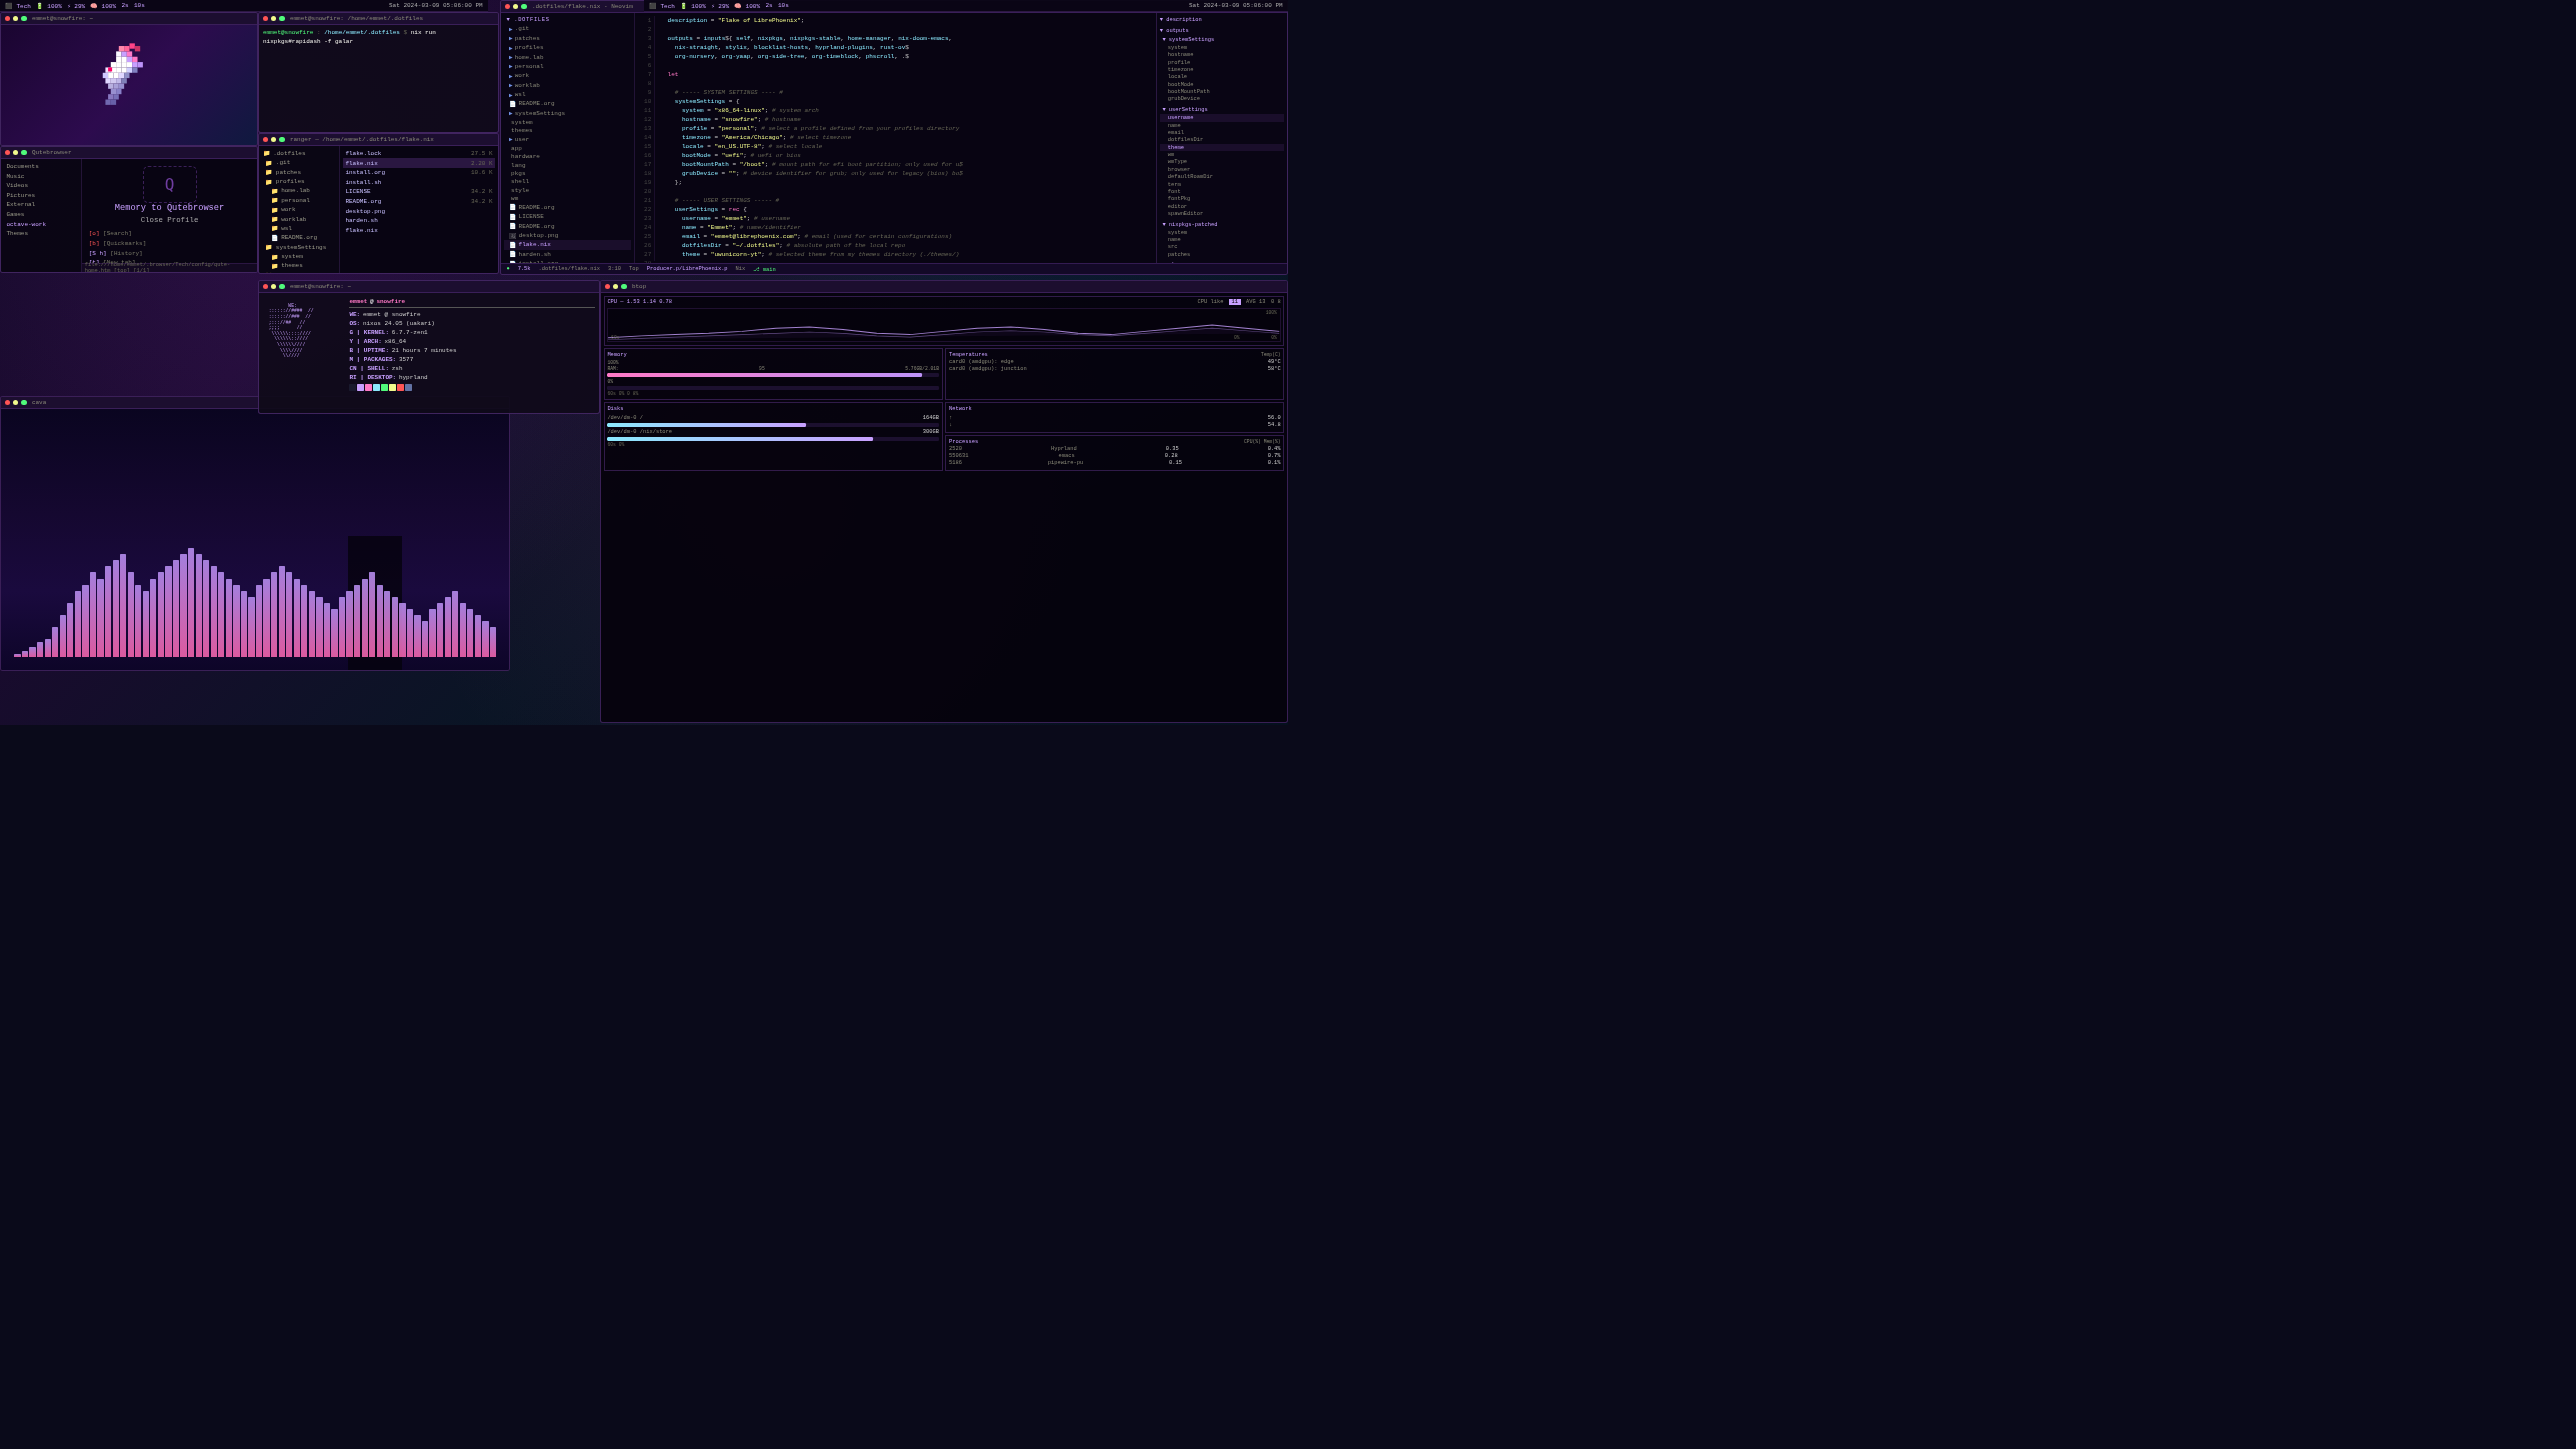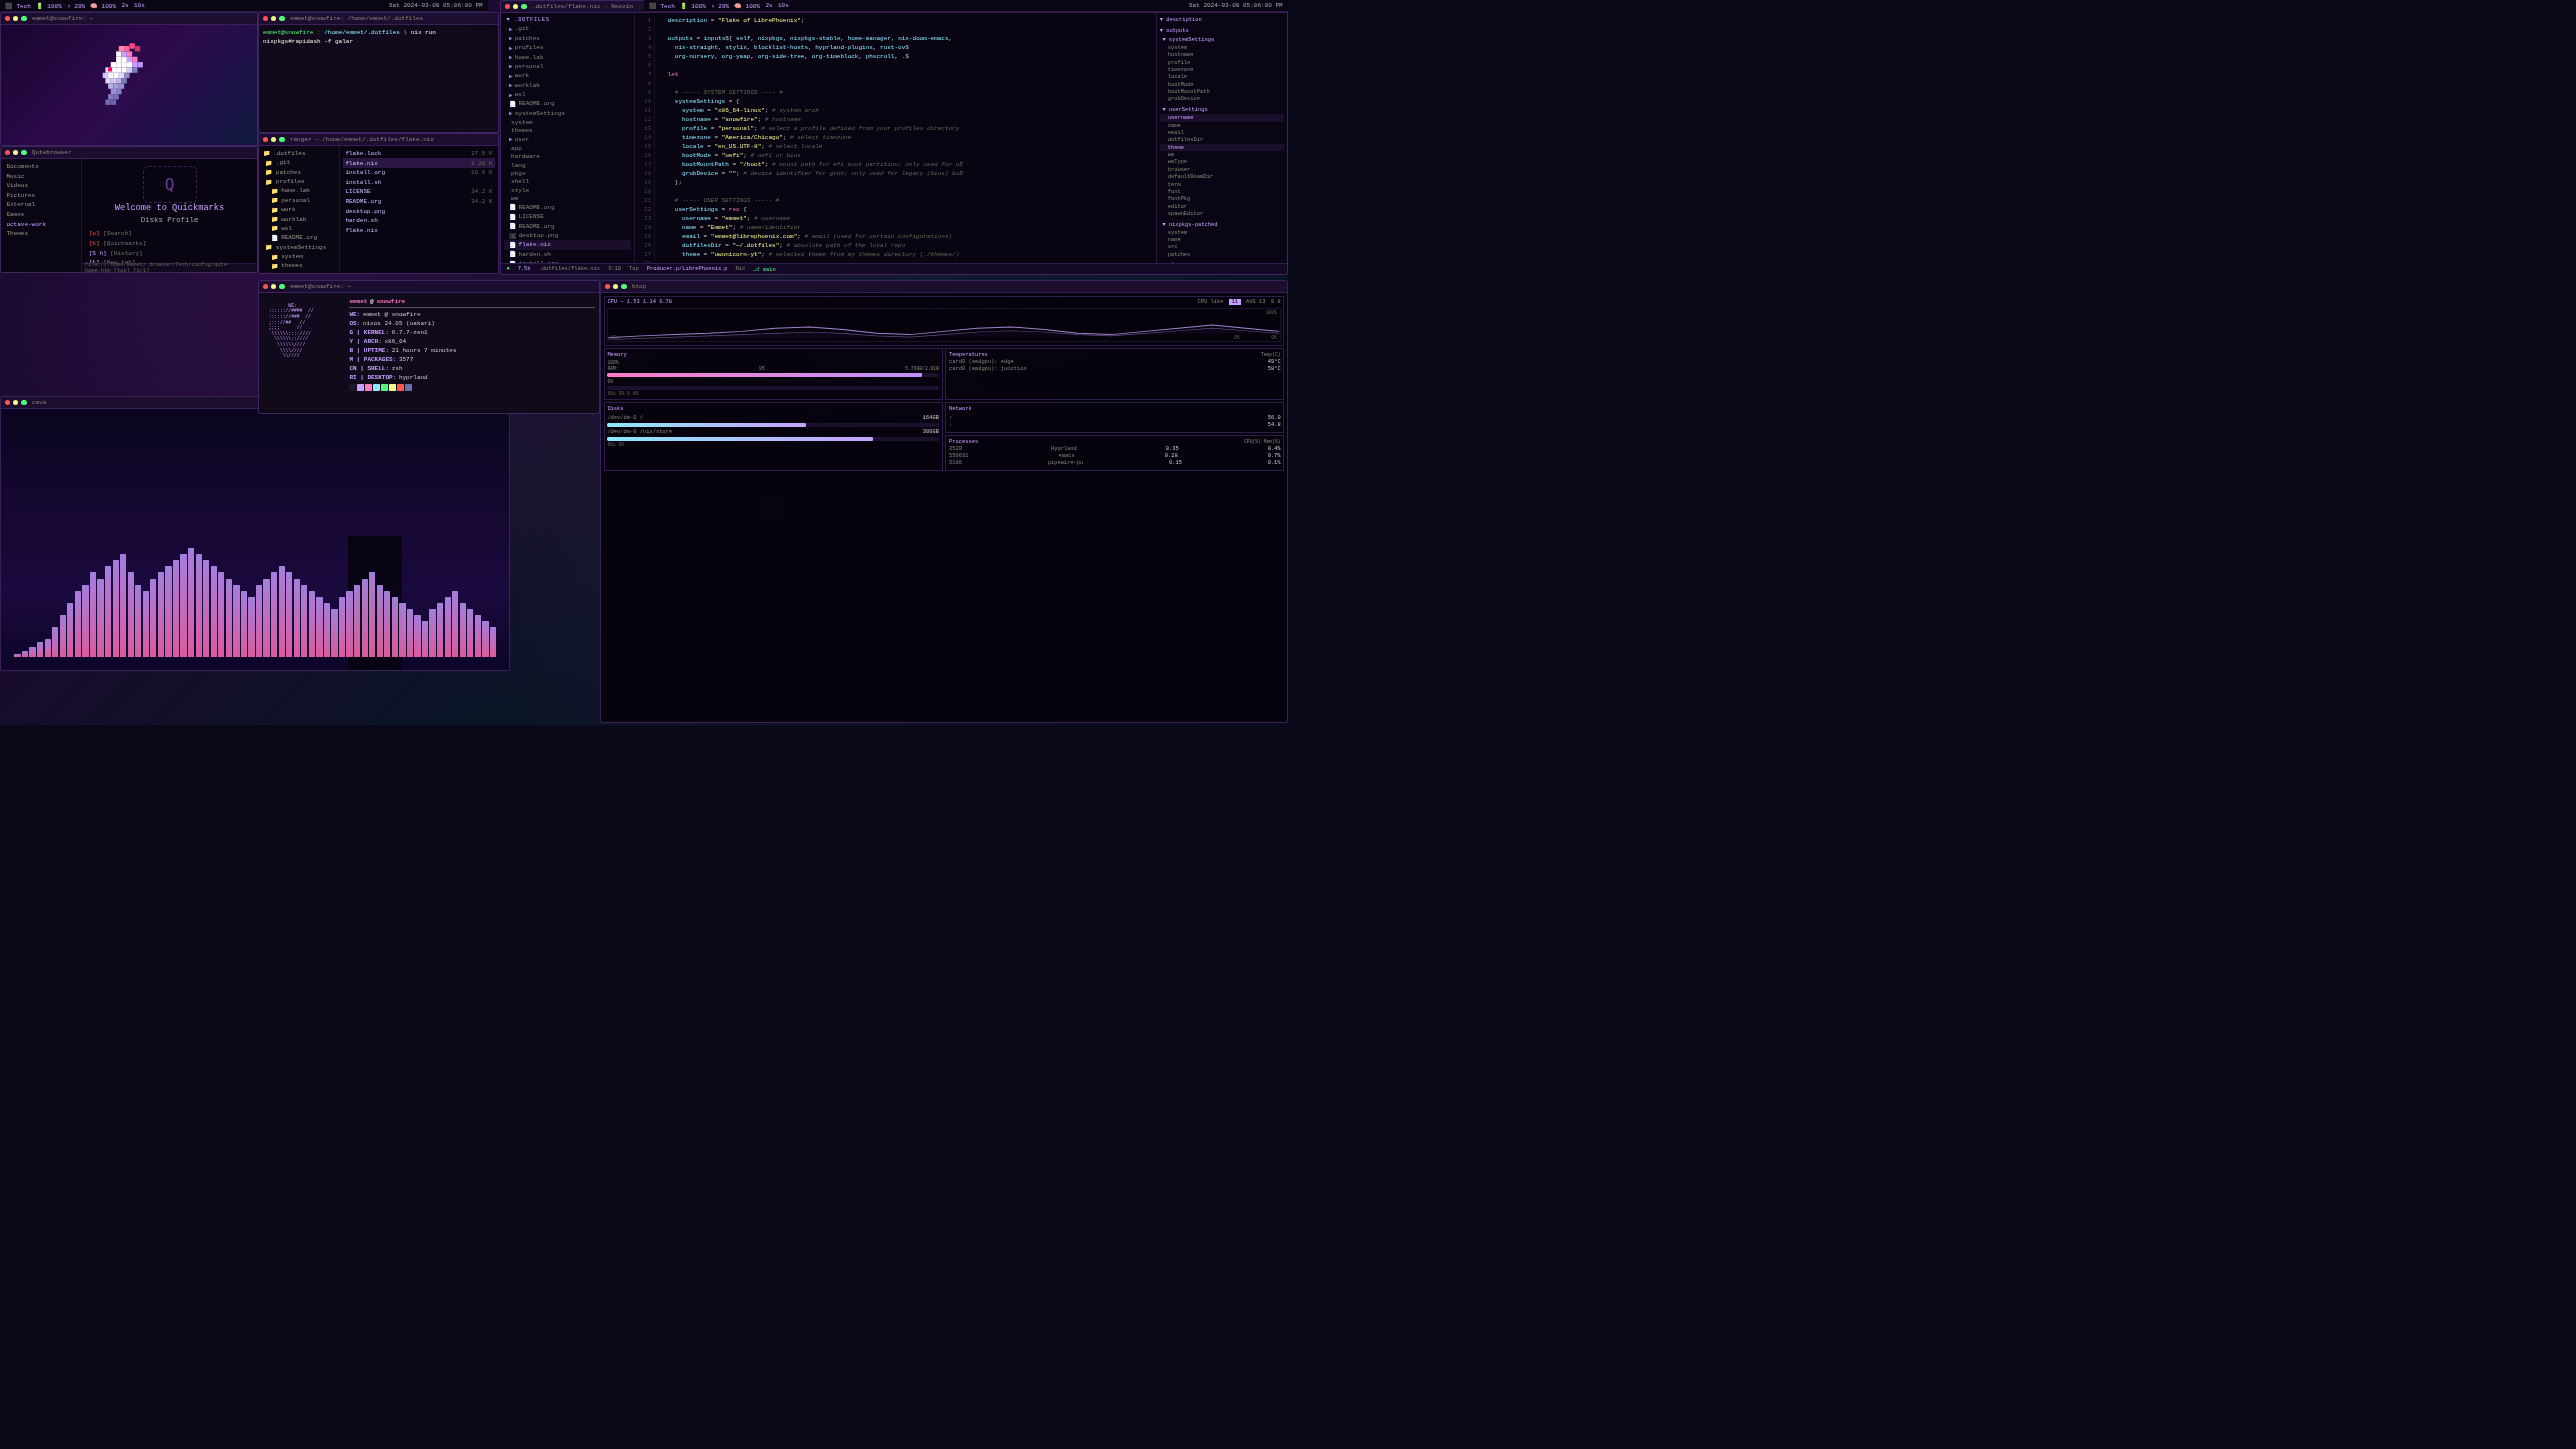--- a/index.html
+++ b/index.html
@@ -513,22 +513,22 @@
       <div class="qute-sidebar-item">Music</div>
       <div class="qute-sidebar-item">Videos</div>
       <div class="qute-sidebar-item">Pictures</div>
       <div class="qute-sidebar-item">External</div>
       <div class="qute-sidebar-item">Games</div>
       <div class="qute-sidebar-item active">octave-work</div>
       <div class="qute-sidebar-item">Themes</div>
     </div>
     <div class="qute-main">
       <div class="qute-logo-text">Q</div>
-      <div class="qute-welcome">Welcome to Quickmarks</div>
-      <div class="qute-profile">Disks Profile</div>
+      <div class="qute-welcome">Memory to Qutebrowser</div>
+      <div class="qute-profile">Close Profile</div>
       <div class="qute-keybind">
         <div><span class="red">[o]</span> [Search]</div>
         <div><span class="red">[b]</span> [Quickmarks]</div>
         <div><span>[S h]</span> [History]</div>
         <div><span>[t]</span> [New tab]</div>
         <div><span>[x]</span> [Close tab]</div>
       </div>
     </div>
   </div>
   <div class="qute-statusbar">

